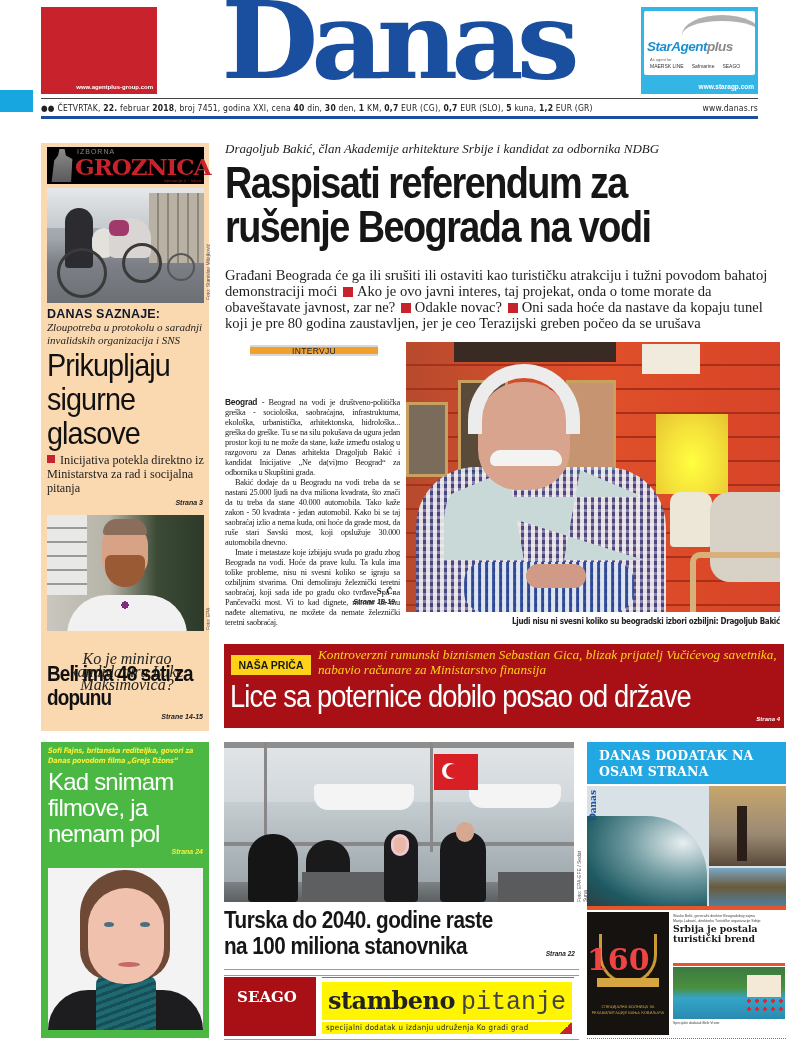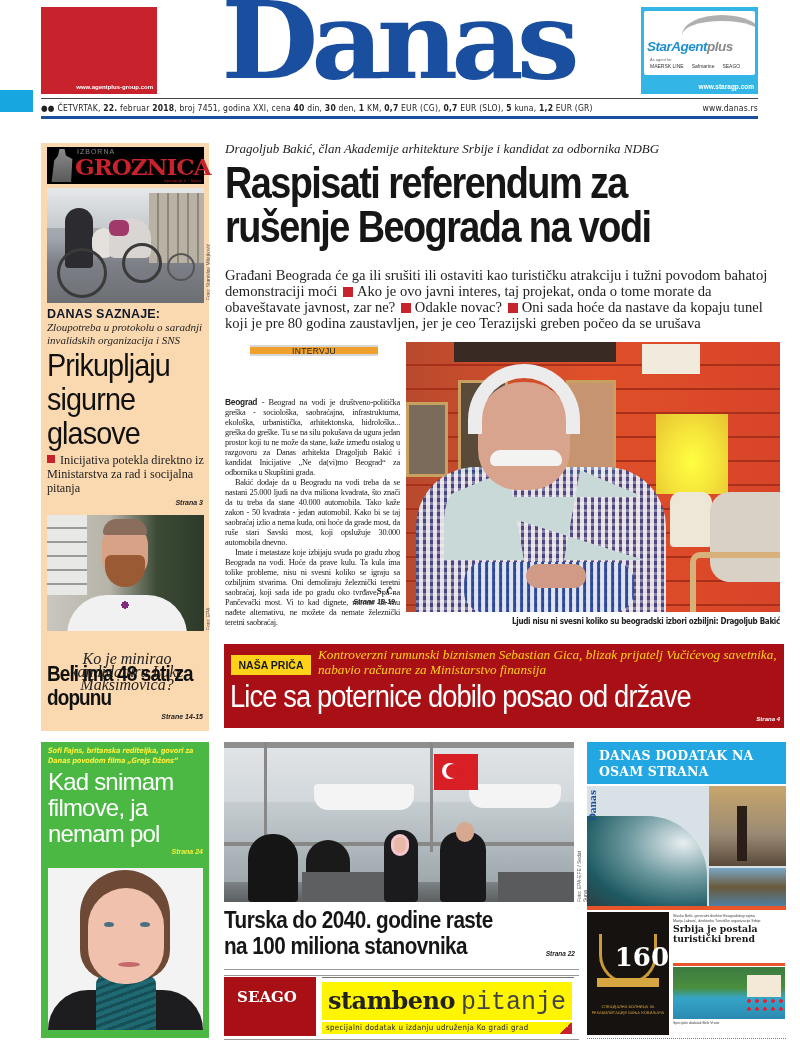--- a/index.html
+++ b/index.html
@@ -171,21 +171,21 @@
   .dodatak-box { left: 587px; top: 742px; width: 199px; height: 42px; background:#22a7e2; font-family:"DejaVu Serif",serif; font-weight:bold; font-size:12.5px; line-height:16px; color:#fff; padding:6px 12px; letter-spacing:0.2px; }
   .turizam-cover { left: 587px; top: 786px; width: 199px; height: 120px; background:#d8e2e6; }
   .turizam-cover .wave { position:absolute; left:0; top:30px; width:120px; height:90px; background: radial-gradient(ellipse at 80% 30%, #e8eef0 0%, #6e9aa0 40%, #1e5a62 75%, #2c3e44 100%); border-radius: 0 60px 0 0; }
   .turizam-cover .pic1 { position:absolute; left:122px; top:0; width:77px; height:80px; background: linear-gradient(180deg,#c8a66c 0%,#9a8a74 60%,#5a4a3a 100%); }
   .turizam-cover .statue { position:absolute; left:150px; top:20px; width:10px; height:55px; background:#2a1e18; }
   .turizam-cover .pic2 { position:absolute; left:122px; top:82px; width:77px; height:38px; background: linear-gradient(180deg,#7aa7c6 0%,#6a5a3a 50%,#4f7fa0 100%); }
   .turizam-cover .danas-side { position:absolute; left:1px; top:4px; font-family:"DejaVu Serif",serif; font-weight:bold; font-size:9px; color:#1a4e9e; writing-mode: vertical-rl; transform: rotate(180deg); }
   .turizam-cover .title { position:absolute; left:12px; top:-2px; font-family:"Liberation Sans",sans-serif; font-weight:bold; font-size:31px; color:#f5e21c; -webkit-text-stroke: 1px #2a2a2a; letter-spacing:1px; }
   .orange-rule { left: 587px; top: 906px; width: 199px; height: 4px; background:#e8552a; }
   .ad-160 { left: 587px; top: 912px; width: 82px; height: 123px; background:#151210; }
-  .ad-160 .num { position:absolute; left:0; top:30px; width:82px; text-align:right; font-family:"DejaVu Serif",serif; font-weight:bold; font-size:26px; color:#ffffff; }
+  .ad-160 .num { position:absolute; left:0; top:30px; width:82px; text-align:left; font-family:"DejaVu Serif",serif; font-weight:bold; font-size:30px; color:#ef4444; }
   .ad-160 .ribbon { position:absolute; left:10px; top:66px; width:62px; height:9px; background:#d6a640; }
   .ad-160 .laurel { position:absolute; left:12px; top:22px; width:58px; height:50px; border:3px solid #c99a36; border-top:none; border-radius: 0 0 30px 30px; }
   .ad-160 .sub { position:absolute; left:4px; top:92px; width:74px; text-align:center; font-family:"DejaVu Sans",sans-serif; font-size:3.8px; color:#d1a040; line-height:6px; }
   .supp-text { left: 673px; top: 914px; width: 112px; font-family:"DejaVu Serif",serif; font-weight:bold; font-size:9.3px; line-height:10px; color:#1a1a1a; }
   .supp-text .tiny { font-family:"Liberation Sans",sans-serif; font-weight:normal; font-size:3.6px; line-height:5px; color:#444; display:block; }
   .supp-orange { left: 673px; top: 963px; width: 112px; height: 3px; background:#e8552a; }
   .supp-photo { left: 673px; top: 967px; width: 112px; height: 52px; background: linear-gradient(180deg,#3b7a40 0%,#4a8f3e 40%,#35a4c8 60%,#2a8ab0 100%); }
   .supp-photo .sign { position:absolute; right:4px; top:8px; width:34px; height:22px; background:#f3e9d6; }
   .supp-photo .flowers { position:absolute; right:2px; top:30px; width:38px; height:14px; background: radial-gradient(circle,#d8283a 30%,transparent 31%) 0 0/8px 8px; }
   .supp-caption { left: 673px; top: 1021px; width: 112px; height: 12px; font-family:"Liberation Sans",sans-serif; font-size:3.5px; color:#444; line-height:5px; }

